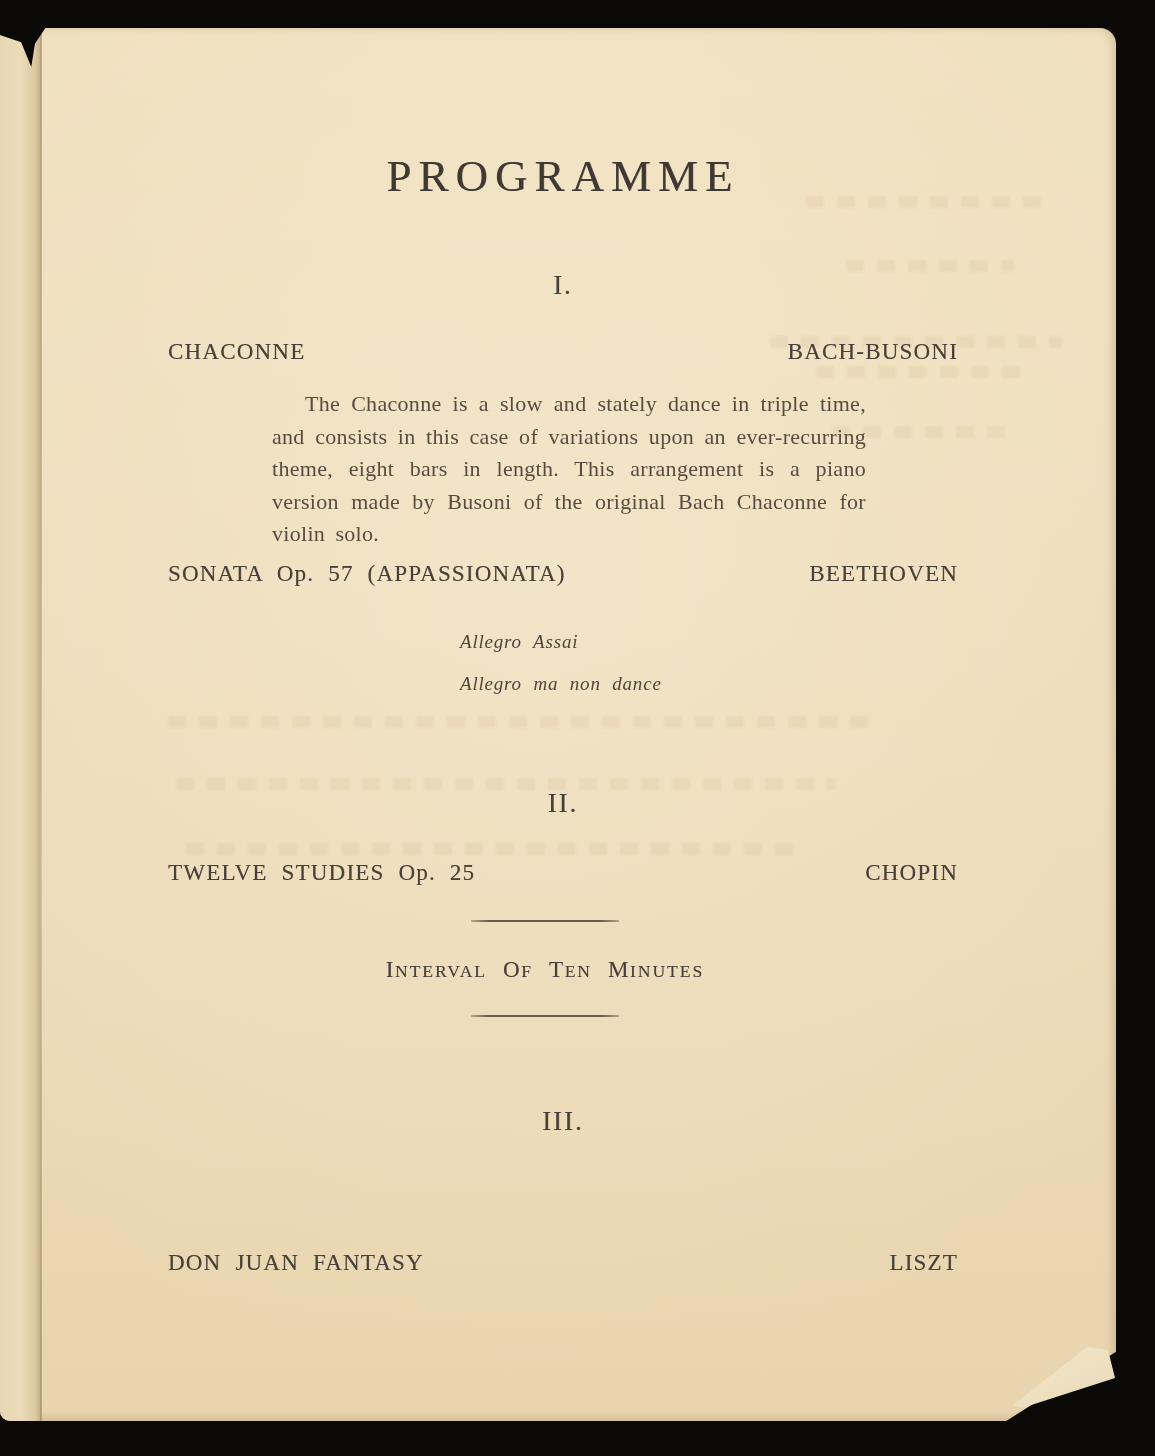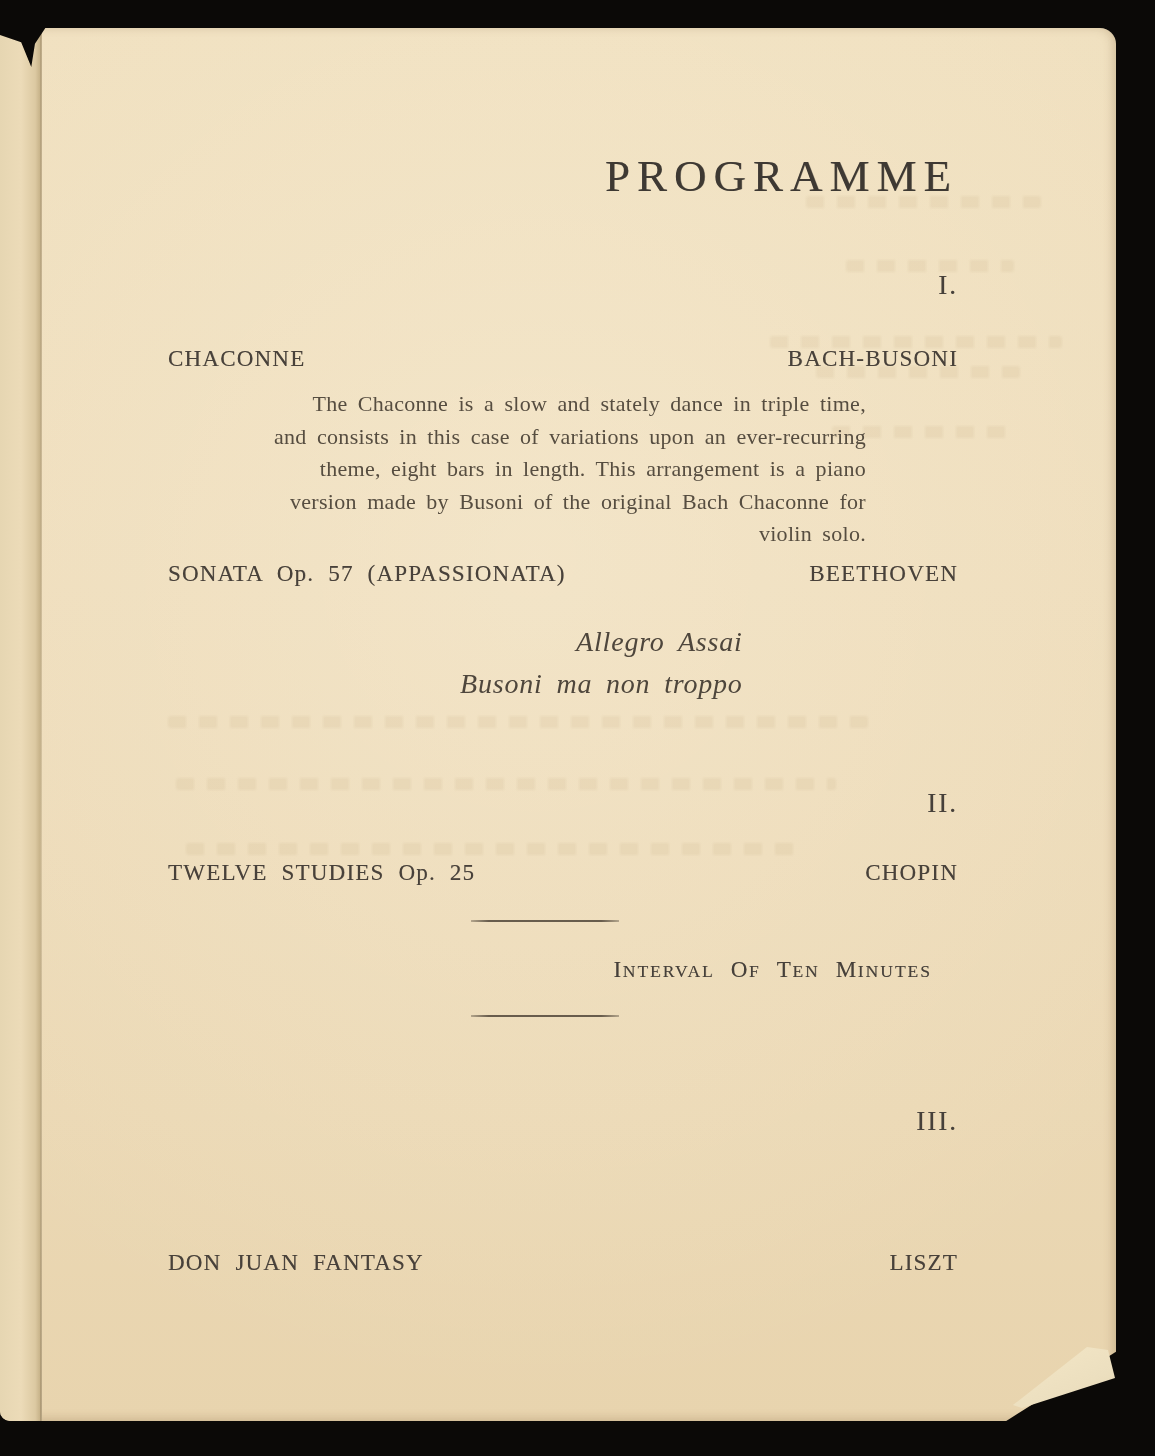--- a/index.html
+++ b/index.html
@@ -51,46 +51,46 @@
   .ghost.g1{left:806px;top:168px;width:235px;}
   .ghost.g2{left:846px;top:232px;width:168px;}
   .ghost.g3{left:770px;top:308px;width:292px;}
   .ghost.g4{left:816px;top:338px;width:204px;}
   .ghost.g5{left:832px;top:398px;width:176px;}
   .ghost.g6{left:168px;top:688px;width:700px;}
   .ghost.g7{left:176px;top:750px;width:660px;}
   .ghost.g8{left:186px;top:815px;width:620px;}
   
   .content{position:absolute;left:168px;top:0;width:790px;height:100%;color:#48413a;}
-  .content > div, .content > h1, .content > p{position:absolute;margin:0;text-align:right;}
+  .content > div, .content > h1, .content > p{position:absolute;margin:0;}
   .title{
     left:0;top:122px;width:100%;text-align:center;
     font-size:45px;font-weight:normal;letter-spacing:7px;color:#3e3933;
     text-shadow:.4px .4px .6px rgba(62,57,51,.45);
   }
   .numeral{
     width:100%;text-align:center;font-size:27px;letter-spacing:2px;color:#46403a;
     text-shadow:.3px .3px .4px rgba(62,57,51,.4);
   }
   .n1{top:242px;} .n2{top:760px;} .n3{top:1078px;}
   .work-row{
     left:0;width:100%;display:flex;justify-content:space-between;align-items:baseline;
     font-size:23px;letter-spacing:1.2px;word-spacing:7px;color:#48413a;
     text-shadow:.3px .3px .4px rgba(62,57,51,.4);
   }
-  .r-chaconne{top:318px;font-family:Liberation Serif, serif;} .r-sonata{top:533px;} .r-twelve{top:832px;}
+  .r-chaconne{top:311px;font-family:Liberation Serif, serif;} .r-sonata{top:533px;} .r-twelve{top:832px;}
   .r-variations{top:1156px;} .r-donjuan{top:1222px;}
   .note{
     left:104px;top:360px;width:594px;
     font-size:22px;line-height:32.5px;letter-spacing:.3px;word-spacing:4.5px;
     text-align:justify;text-indent:33px;color:#564d40;
   }
   .movements{left:292px;top:593px;}
   .movement{
-    font-style:italic;font-size:28px;line-height:42px;letter-spacing:.8px;word-spacing:6px;
+    font-style:italic;font-size:19px;line-height:42px;letter-spacing:.8px;word-spacing:6px;
     color:#4e463c;
   }
   .interval-block{left:-18px;top:892px;width:100%;text-align:center;}
   .rule{
     width:148px;height:2px;margin:0 auto;
     background:linear-gradient(90deg,rgba(70,60,48,.35),rgba(70,60,48,.8) 12%,rgba(70,60,48,.8) 88%,rgba(70,60,48,.35));
   }
   .rule.r2{margin-top:30px;}
   .interval-line{
     margin-top:35px;line-height:26px;color:#46403a;letter-spacing:1.6px;
@@ -129,21 +129,21 @@
 
       <p class="note">The Chaconne is a slow and stately dance in triple time, and consists in this case of variations upon an ever-recurring theme, eight bars in length.  This arrangement is a piano version made by Busoni of the original Bach Chaconne for violin solo.</p>
 
       <div class="work-row r-sonata">
         <span>SONATA Op. 57 (APPASSIONATA)</span>
         <span>BEETHOVEN</span>
       </div>
 
       <div class="movements">
         <div class="movement">Allegro Assai</div>
-        <div class="movement">Busoni ma non troppo</div>
+        <div class="movement">Allegro ma non dance</div>
       </div>
 
       <div class="numeral n2">II.</div>
 
       <div class="work-row r-twelve">
         <span>TWELVE STUDIES Op. 25</span>
         <span>CHOPIN</span>
       </div>
 
       <div class="interval-block">

